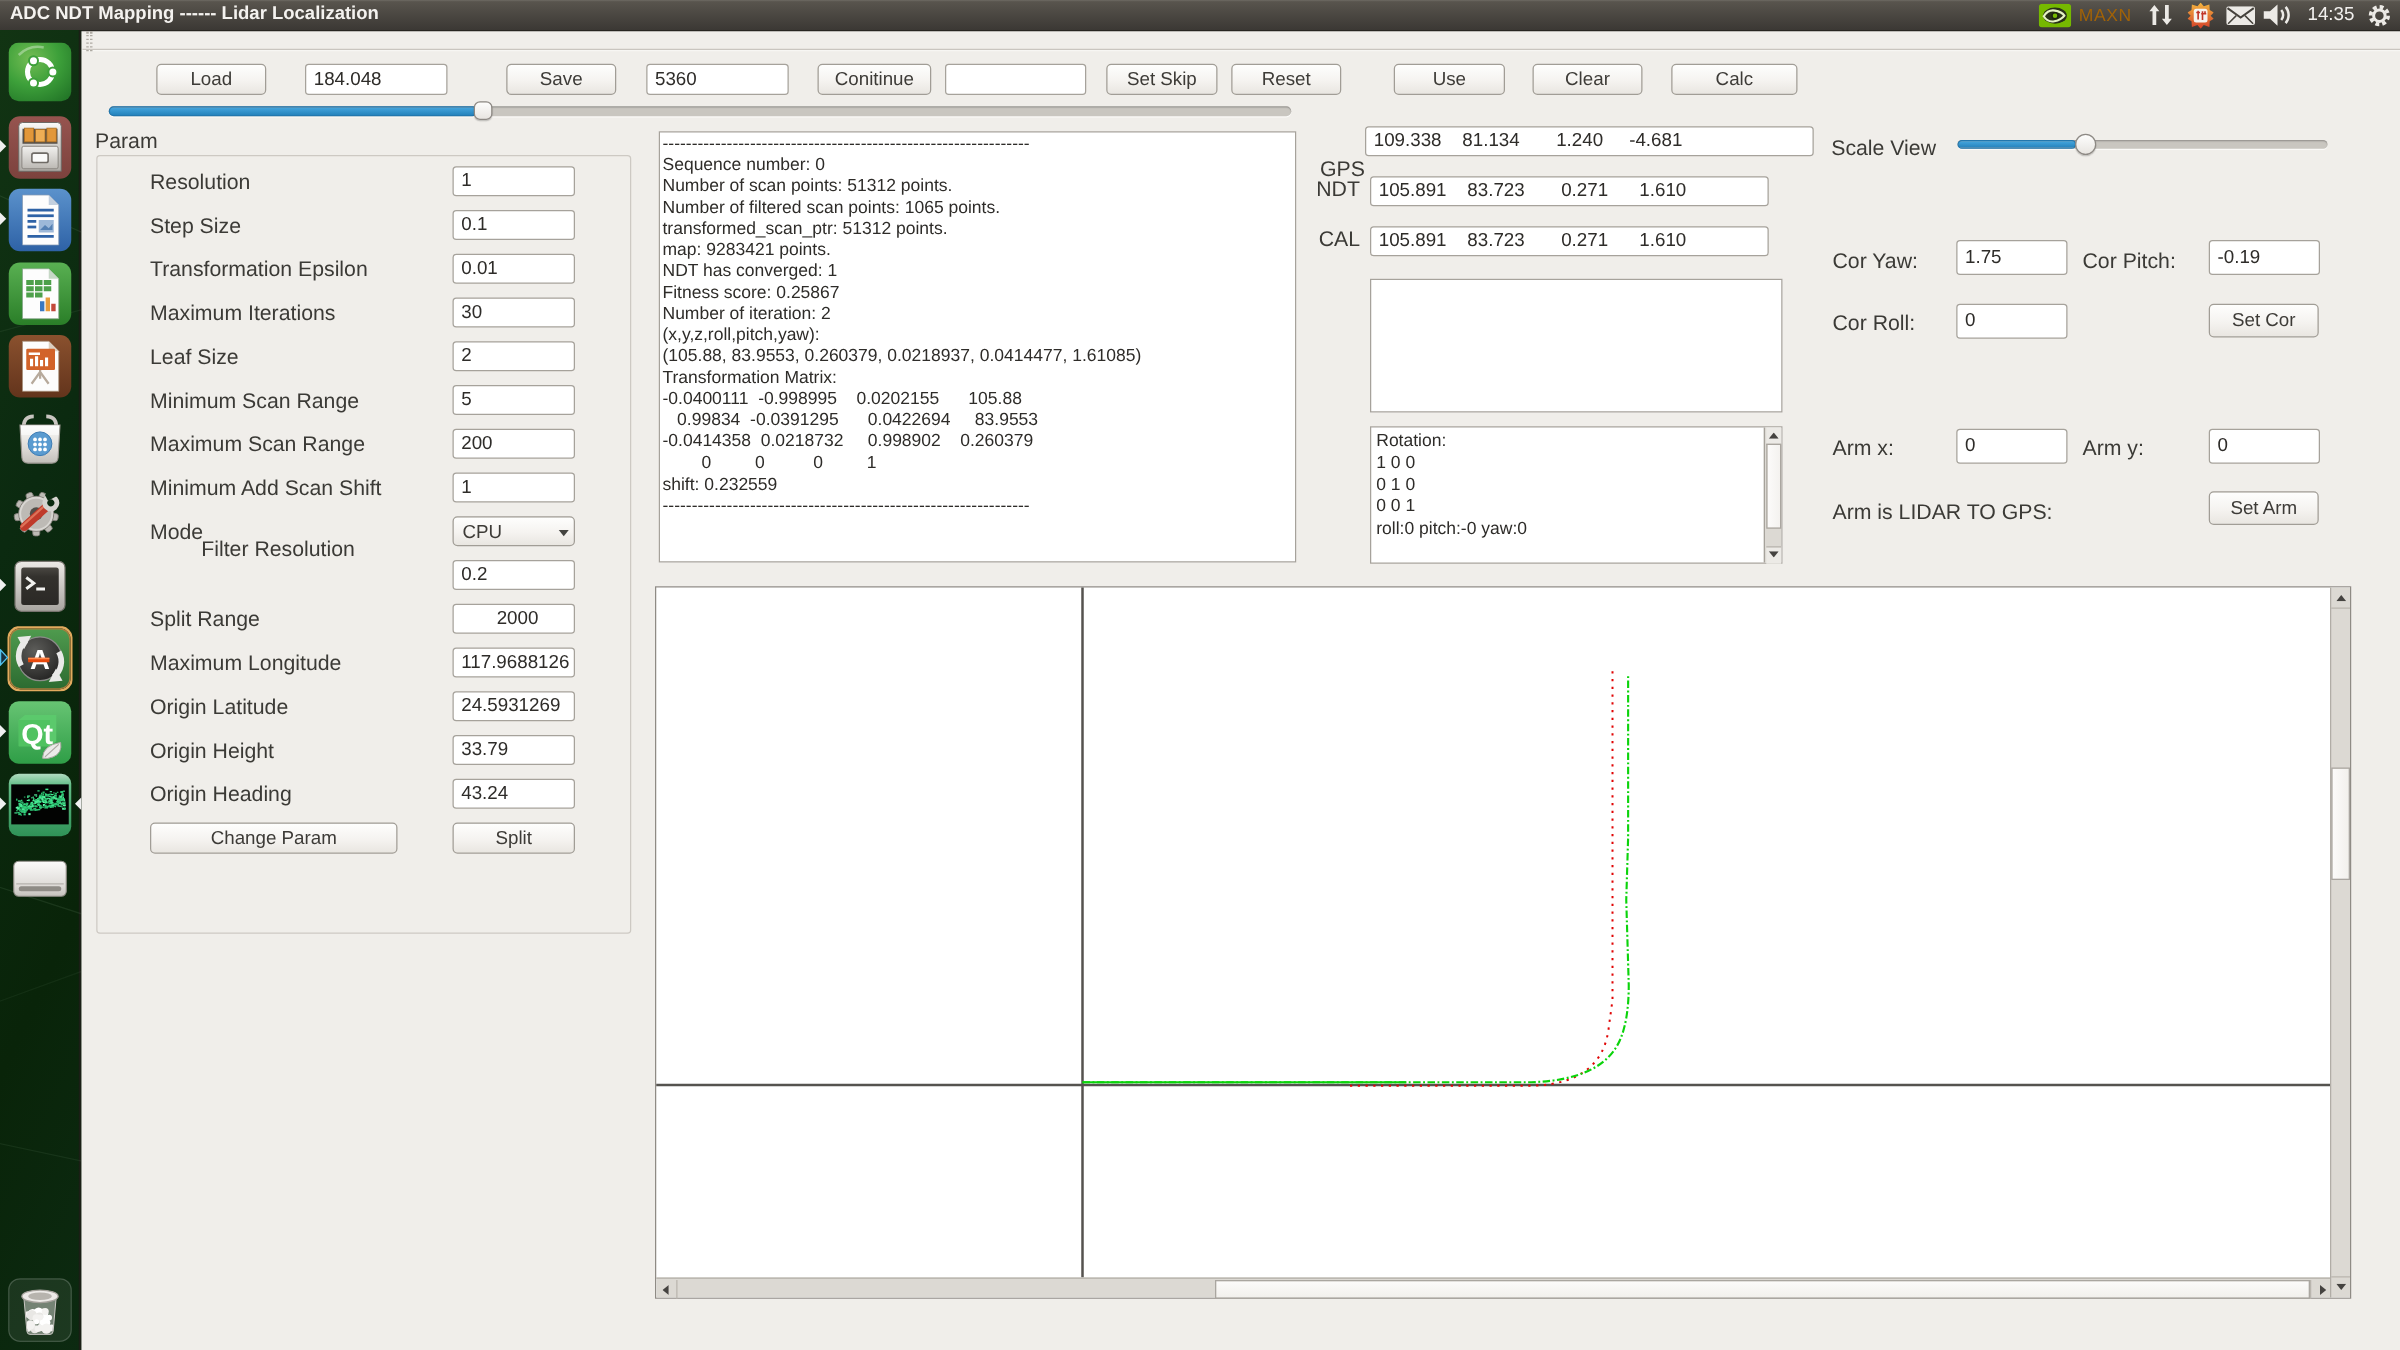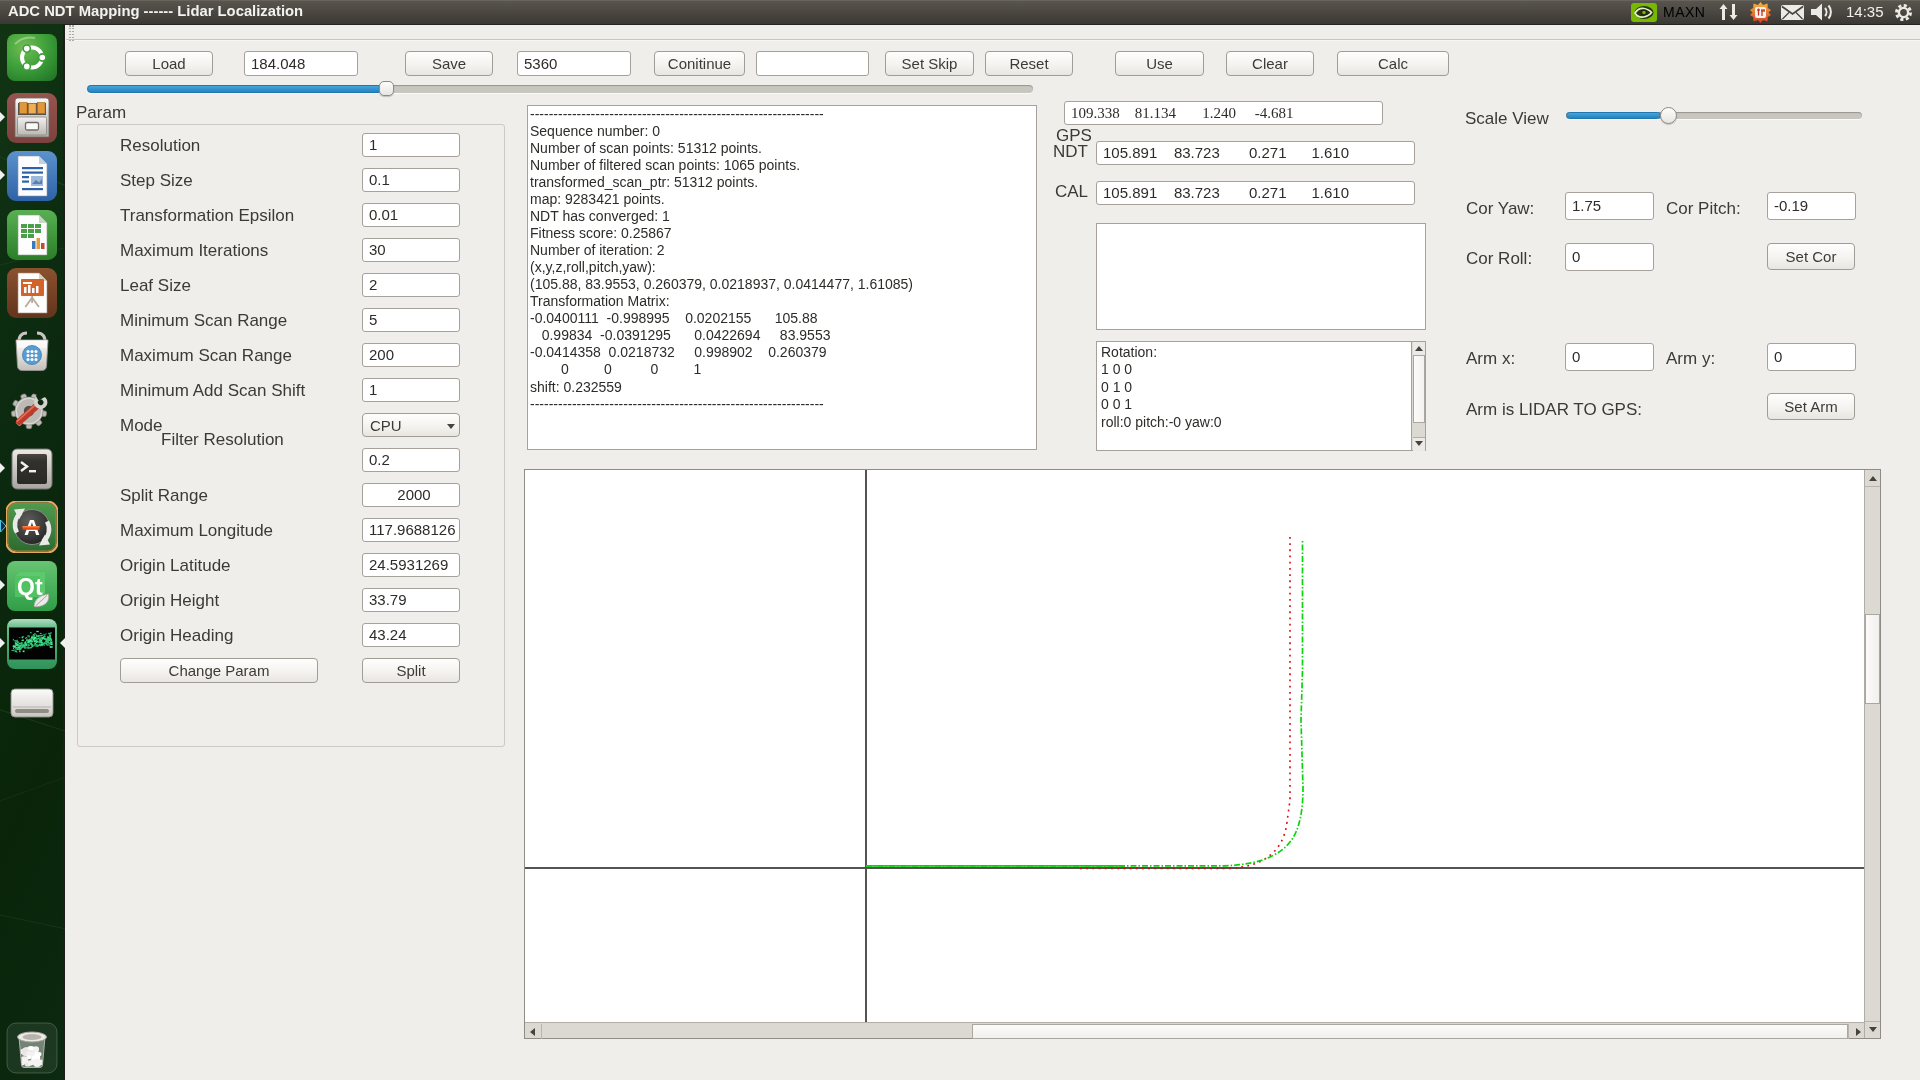--- a/index.html
+++ b/index.html
@@ -1,20 +1,20 @@
 <!DOCTYPE html>
 <html><head>
 <meta charset="utf-8">
 <style>
 html,body{margin:0;padding:0;}
 #root{position:relative;width:1920px;height:1080px;overflow:hidden;background:#f0eeea;font-family:"Liberation Sans",sans-serif;color:#3b3a36;}
 .abs{position:absolute;}
 #topbar{left:0;top:0;width:1920px;height:24px;background:linear-gradient(#5a564f,#3b3834);border-bottom:1px solid #272521;box-shadow:inset 0 1px 0 rgba(255,255,255,0.09);}
 #title{left:8px;top:2.5px;font-size:14.8px;font-weight:bold;color:#f4f2ef;letter-spacing:0px;}
-.tbtxt{color:#000000;font-size:14px;top:4px;}
+.tbtxt{color:#a16207;font-size:14px;top:4px;}
 #launcher{left:0;top:24px;width:65px;height:1056px;background:linear-gradient(115deg,#123413 0%,#0b2a10 35%,#092409 70%,#0c2a11 100%);}
 #launcher:after{content:"";position:absolute;right:0;top:0;width:2px;height:100%;background:#1b1f16;}
 .arrowL{position:absolute;left:0;width:0;height:0;border-left:5px solid #f0f0f0;border-top:5px solid transparent;border-bottom:5px solid transparent;}
 .arrowR{position:absolute;left:60px;width:0;height:0;border-right:5px solid #f0f0f0;border-top:5px solid transparent;border-bottom:5px solid transparent;}
 
 .btn{position:absolute;background:linear-gradient(#fefefd,#f5f3f0 55%,#e9e6e1);border:1px solid #a19d96;border-radius:4px;font-size:15px;color:#3d3b37;text-align:center;box-sizing:border-box;}
 .btn span{position:relative;}
 .inp{position:absolute;background:#ffffff;border:1px solid #a6a29b;border-radius:3px;font-size:15px;color:#2e2c29;box-sizing:border-box;padding-left:6px;white-space:pre;overflow:hidden;}
 .lbl{position:absolute;font-size:17px;color:#3b3a36;white-space:pre;}
 .box{position:absolute;background:#fff;border:1px solid #a6a29b;box-sizing:border-box;}
@@ -663,21 +663,21 @@
   <div class="btn" style="left:125px;top:51px;width:88px;height:25px;line-height:24px;">Load</div>
   <div class="inp" style="left:244px;top:51px;width:114px;height:25px;line-height:23px;">184.048</div>
   <div class="btn" style="left:405px;top:51px;width:88px;height:25px;line-height:24px;">Save</div>
   <div class="inp" style="left:517px;top:51px;width:114px;height:25px;line-height:23px;">5360</div>
   <div class="btn" style="left:654px;top:51px;width:91px;height:25px;line-height:24px;">Conitinue</div>
   <div class="inp" style="left:756px;top:51px;width:113px;height:25px;line-height:23px;"></div>
   <div class="btn" style="left:885px;top:51px;width:89px;height:25px;line-height:24px;">Set Skip</div>
   <div class="btn" style="left:985px;top:51px;width:88px;height:25px;line-height:24px;">Reset</div>
   <div class="btn" style="left:1115px;top:51px;width:89px;height:25px;line-height:24px;">Use</div>
   <div class="btn" style="left:1226px;top:51px;width:88px;height:25px;line-height:24px;">Clear</div>
-  <div class="btn" style="left:1337px;top:51px;width:112px;height:25px;line-height:24px;">Calc</div>
+  <div class="btn" style="left:1337px;top:51px;width:101px;height:25px;line-height:24px;">Calc</div>
 
   <div class="abs" style="left:87px;top:85px;width:946px;height:8px;border-radius:4px;background:#c9c6c0;box-shadow:inset 0 1px 1px rgba(0,0,0,.25),0 1px 0 #fbfaf8;"></div>
   <div class="abs" style="left:87px;top:85px;width:295px;height:8px;border-radius:4px;background:linear-gradient(#45a5dd,#2583bd);border:1px solid #2277ae;box-sizing:border-box;"></div>
   <div class="abs" style="left:379px;top:81px;width:15px;height:15px;border-radius:5px;background:linear-gradient(#fdfdfc,#e8e5e1);border:1px solid #8d8984;box-sizing:border-box;box-shadow:0 1px 1px rgba(0,0,0,.2);"></div>
 
   <div class="lbl" style="left:76px;top:103px;">Param</div>
   <div class="abs" style="left:77px;top:124px;width:426px;height:621px;border:1px solid #cdc9c3;border-radius:3px;"></div>
   <div class="lbl" style="left:120px;top:136px;">Resolution</div>
   <div class="inp" style="left:362px;top:133px;width:98px;height:24px;line-height:22px;">1</div>
   <div class="lbl" style="left:120px;top:171px;">Step Size</div>
@@ -725,21 +725,21 @@
 (105.88, 83.9553, 0.260379, 0.0218937, 0.0414477, 1.61085)
 Transformation Matrix:
 -0.0400111  -0.998995    0.0202155      105.88
    0.99834  -0.0391295      0.0422694     83.9553
 -0.0414358  0.0218732     0.998902    0.260379
         0         0          0         1
 shift: 0.232559
 ---------------------------------------------------------------</div>
 
   <div class="lbl" style="left:1056px;top:102px;margin-top:24px;">GPS</div>
-  <div class="inp" style="left:1064px;top:101px;width:319px;height:24px;line-height:22px;font-family:Liberation Serif, serif;">109.338    81.134       1.240     -4.681</div>
+  <div class="inp" style="left:1092px;top:101px;width:359px;height:24px;line-height:22px;">109.338    81.134       1.240     -4.681</div>
   <div class="lbl" style="left:1053px;top:142px;">NDT</div>
   <div class="inp" style="left:1096px;top:141px;width:319px;height:24px;line-height:22px;">105.891    83.723       0.271      1.610</div>
   <div class="lbl" style="left:1055px;top:182px;">CAL</div>
   <div class="inp" style="left:1096px;top:181px;width:319px;height:24px;line-height:22px;">105.891    83.723       0.271      1.610</div>
 
   <div class="box" style="left:1096px;top:223px;width:330px;height:107px;"></div>
 
   <div class="box" style="left:1096px;top:341px;width:330px;height:110px;"></div>
   <div class="abs" style="left:1101px;top:344px;font-size:14px;line-height:17.4px;white-space:pre;color:#2e2c29;">Rotation:
 1 0 0

